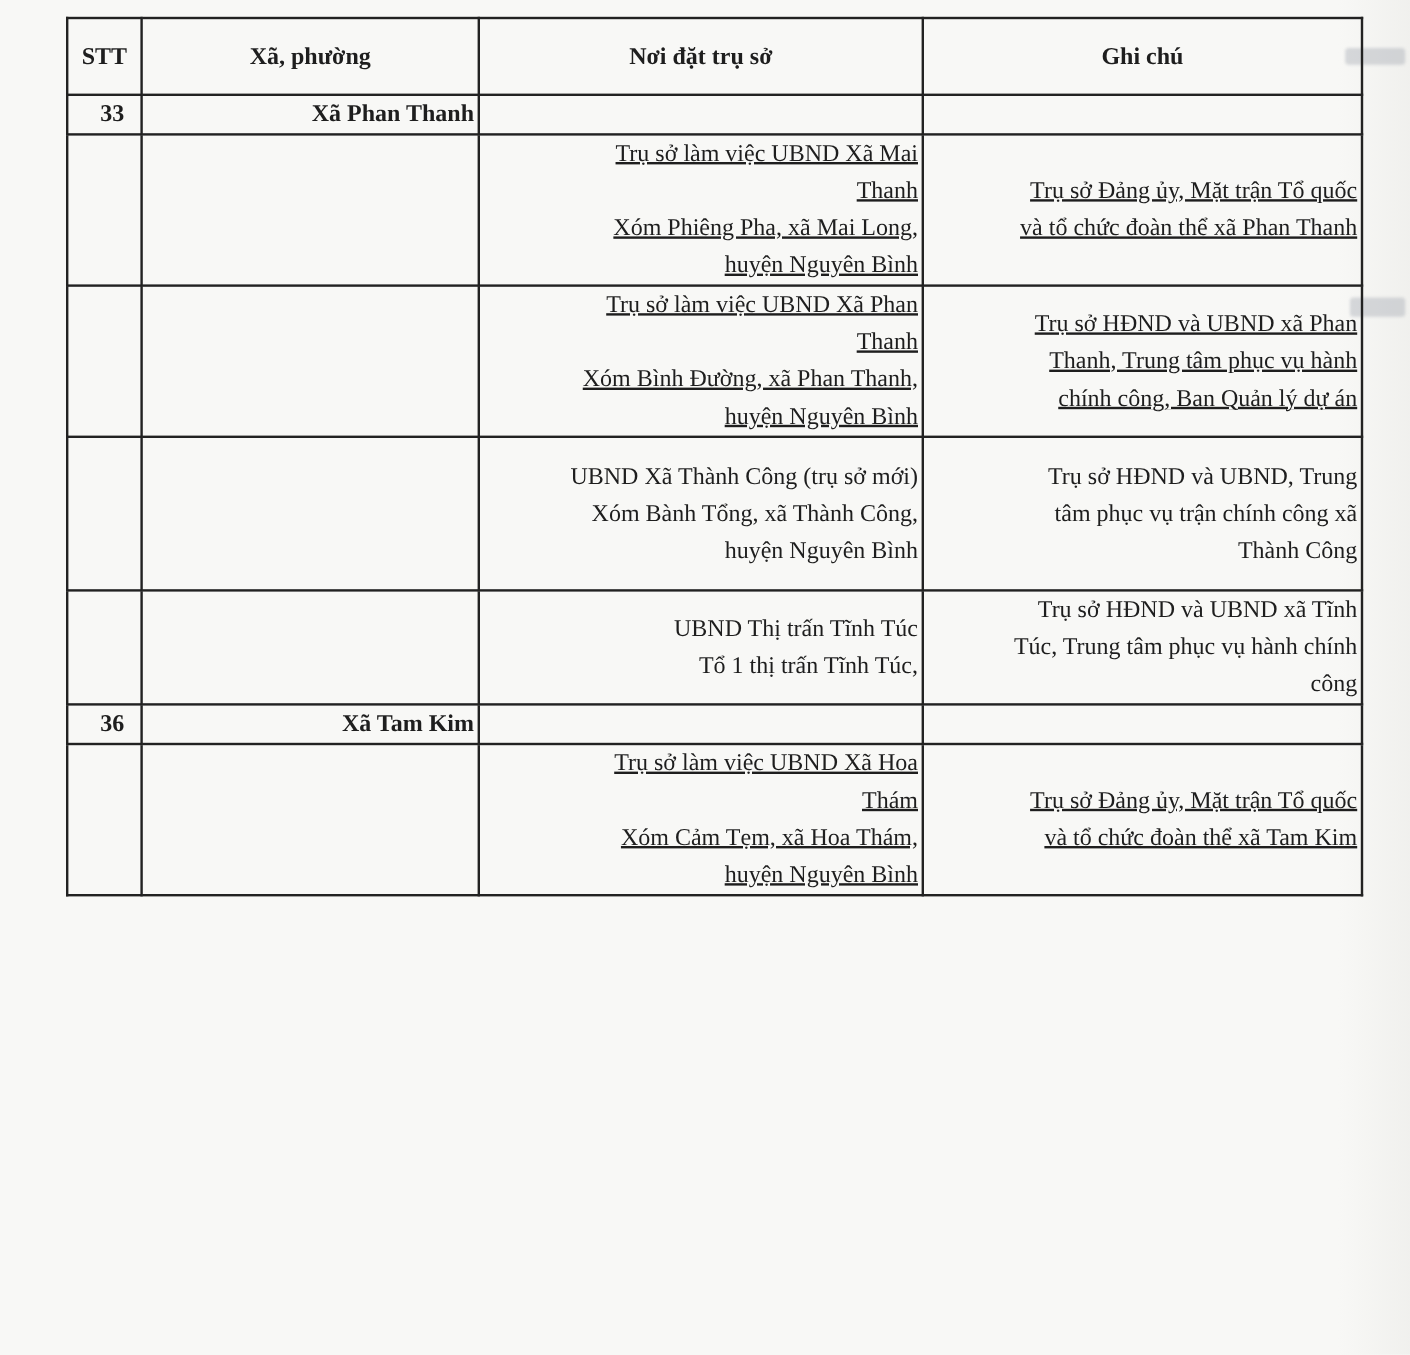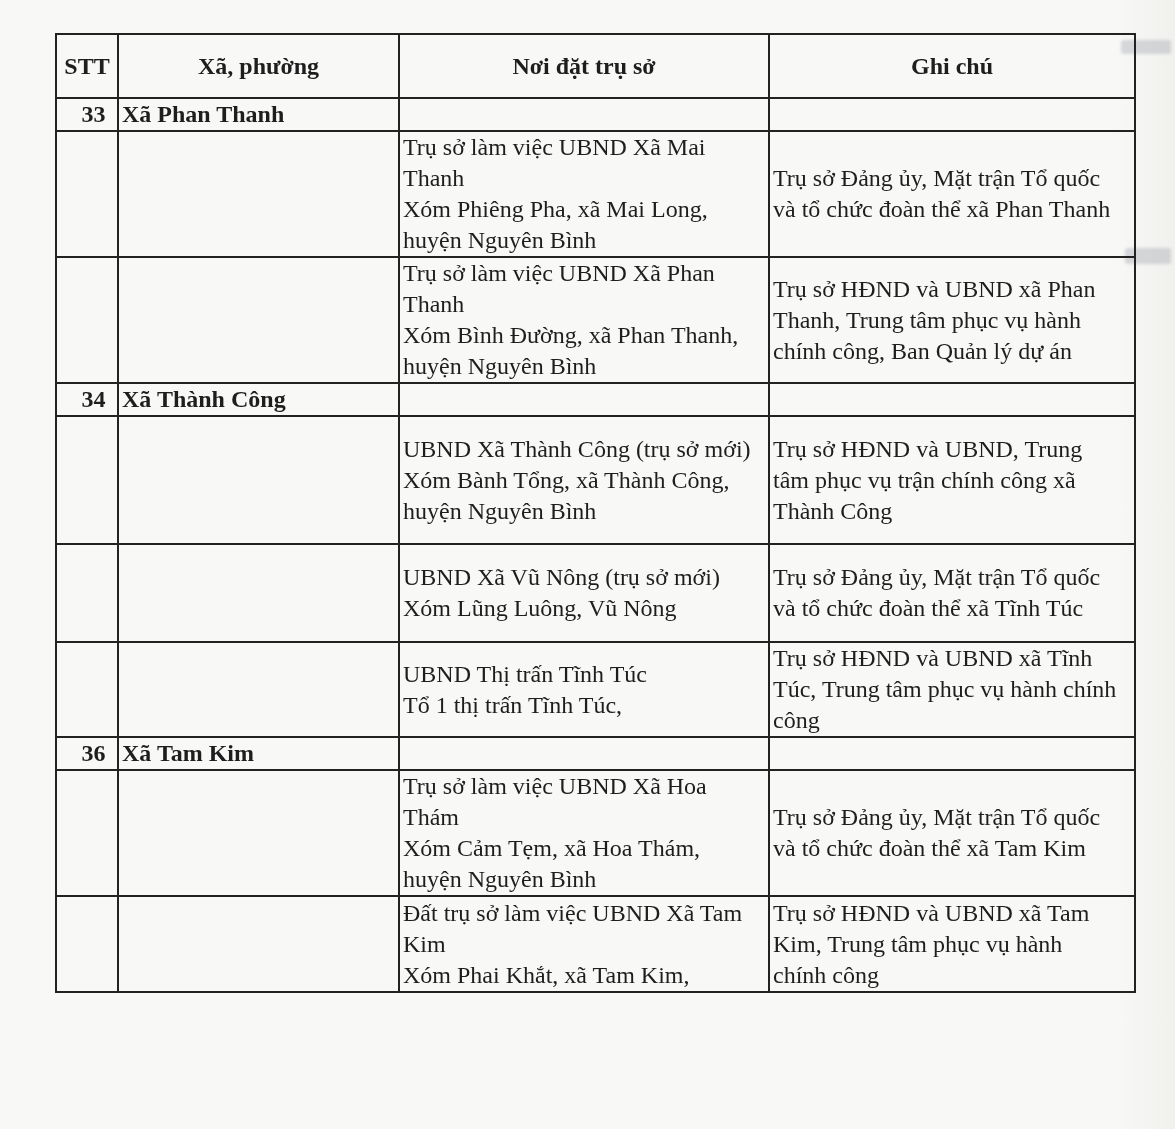--- a/index.html
+++ b/index.html
@@ -10,47 +10,47 @@
     overflow: hidden;
     font-family: "Liberation Serif", "DejaVu Serif", serif;
     color: #1e1e1e;
   }
   .page-edge {
     position: absolute; right: 0; top: 0; width: 60px; height: 1129px;
     background: linear-gradient(to right, rgba(248,248,246,0) 0%, rgba(235,235,232,0.6) 100%);
   }
   .smudge { position: absolute; background: rgba(150,155,165,0.35); filter: blur(1.5px); border-radius: 3px; }
   table.doc {
-    position: absolute; left: 55px; top: 33px;
+    position: absolute; left: 55px; top: 14px;
     width: 1079px;
     border-collapse: collapse;
     table-layout: fixed;
-    font-size: 24px;
+    font-size: 20px;
     line-height: 31px;
   }
   table.doc td, table.doc th {
     border: 2px solid #222;
     padding: 0 3px;
     vertical-align: middle;
-    text-align: left;
+    text-align: right;
     font-weight: normal;
   }
   table.doc th {
     font-weight: bold;
     text-align: center;
     height: 62px;
   }
   col.c1 { width: 62px; }
   col.c2 { width: 281px; }
   col.c3 { width: 370px; }
   col.c4 { width: 366px; }
   tr.group td { height: 29px; font-weight: bold; }
   tr.group td.stt { text-align: center; padding-left: 16px; }
   td.cell-lines span { display: block; }
-  .r-h124 td { height: 124px; }
+  .r-h124 td { height: 124px; text-decoration: underline; }
   .r-h94 td { height: 94px; }
   .r-h90 td { height: 90px; }
   .r-h126 td { height: 126px; }
   .r-h96 td { height: 96px; }
 </style>
 </head>
 <body>
 
 <div class="page-edge"></div>
 <div class="smudge" style="right:4px;top:40px;width:50px;height:14px;"></div>
@@ -102,53 +102,35 @@
         <span>Xóm Bình Đường, xã Phan Thanh,</span>
         <span>huyện Nguyên Bình</span>
       </td>
       <td class="cell-lines">
         <span>Trụ sở HĐND và UBND xã Phan</span>
         <span>Thanh, Trung tâm phục vụ hành</span>
         <span>chính công, Ban Quản lý dự án</span>
       </td>
     </tr>
 
-    <tr class="group">
-      <td class="stt">34</td>
-      <td>Xã Thành Công</td>
-      <td></td>
-      <td></td>
-    </tr>
     <tr class="r-h126">
       <td></td>
       <td></td>
       <td class="cell-lines">
         <span>UBND Xã Thành Công (trụ sở mới)</span>
         <span>Xóm Bành Tổng, xã Thành Công,</span>
         <span>huyện Nguyên Bình</span>
       </td>
       <td class="cell-lines">
         <span>Trụ sở HĐND và UBND, Trung</span>
         <span>tâm phục vụ trận chính công xã</span>
         <span>Thành Công</span>
       </td>
     </tr>
 
-    <tr class="r-h96">
-      <td></td>
-      <td></td>
-      <td class="cell-lines">
-        <span>UBND Xã Vũ Nông (trụ sở mới)</span>
-        <span>Xóm Lũng Luông, Vũ Nông</span>
-      </td>
-      <td class="cell-lines">
-        <span>Trụ sở Đảng ủy, Mặt trận Tổ quốc</span>
-        <span>và tổ chức đoàn thể xã Tĩnh Túc</span>
-      </td>
-    </tr>
     <tr class="r-h90">
       <td></td>
       <td></td>
       <td class="cell-lines">
         <span>UBND Thị trấn Tĩnh Túc</span>
         <span>Tổ 1 thị trấn Tĩnh Túc,</span>
       </td>
       <td class="cell-lines">
         <span>Trụ sở HĐND và UBND xã Tĩnh</span>
         <span>Túc, Trung tâm phục vụ hành chính</span>
@@ -169,28 +151,14 @@
         <span>Trụ sở làm việc UBND Xã Hoa</span>
         <span>Thám</span>
         <span>Xóm Cảm Tẹm, xã Hoa Thám,</span>
         <span>huyện Nguyên Bình</span>
       </td>
       <td class="cell-lines">
         <span>Trụ sở Đảng ủy, Mặt trận Tổ quốc</span>
         <span>và tổ chức đoàn thể xã Tam Kim</span>
       </td>
     </tr>
-    <tr class="r-h94">
-      <td></td>
-      <td></td>
-      <td class="cell-lines">
-        <span>Đất trụ sở làm việc UBND Xã Tam</span>
-        <span>Kim</span>
-        <span>Xóm Phai Khắt, xã Tam Kim,</span>
-      </td>
-      <td class="cell-lines">
-        <span>Trụ sở HĐND và UBND xã Tam</span>
-        <span>Kim, Trung tâm phục vụ hành</span>
-        <span>chính công</span>
-      </td>
-    </tr>
   </tbody>
 </table>
 
 </body></html>

